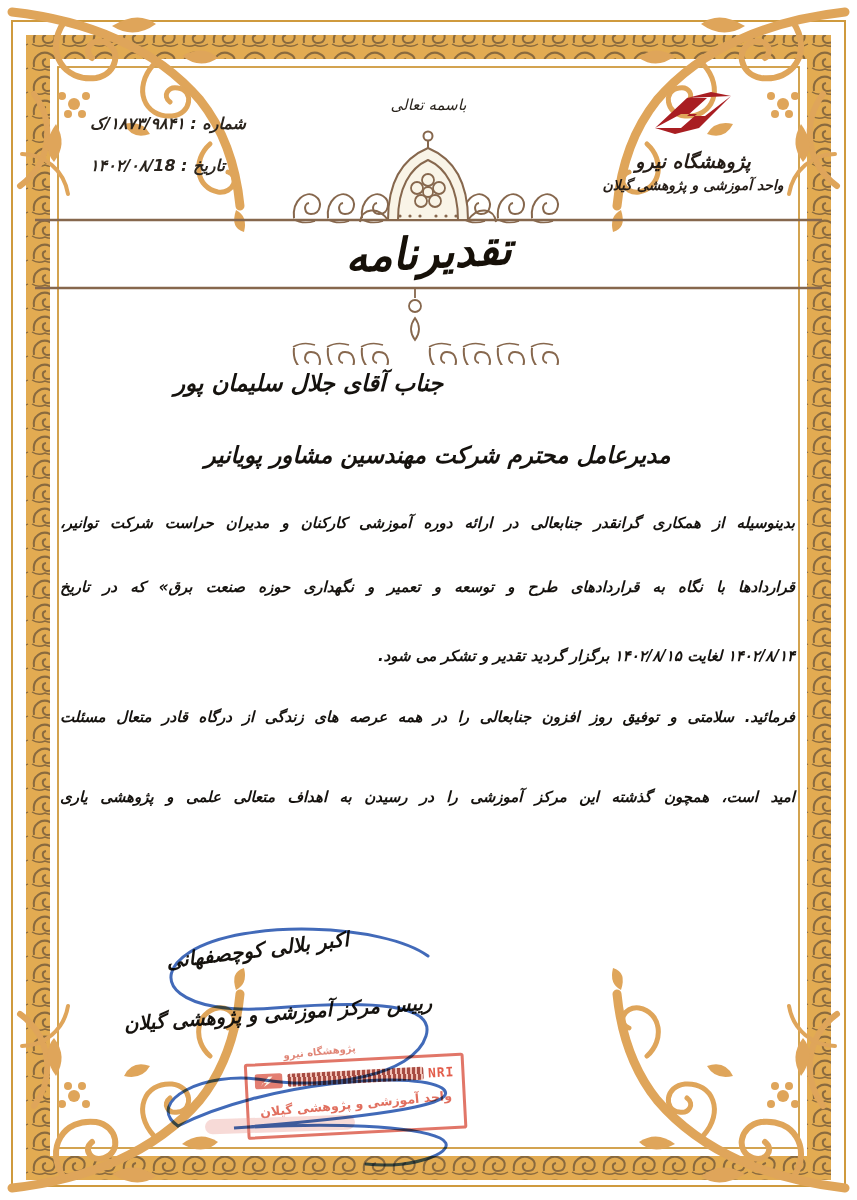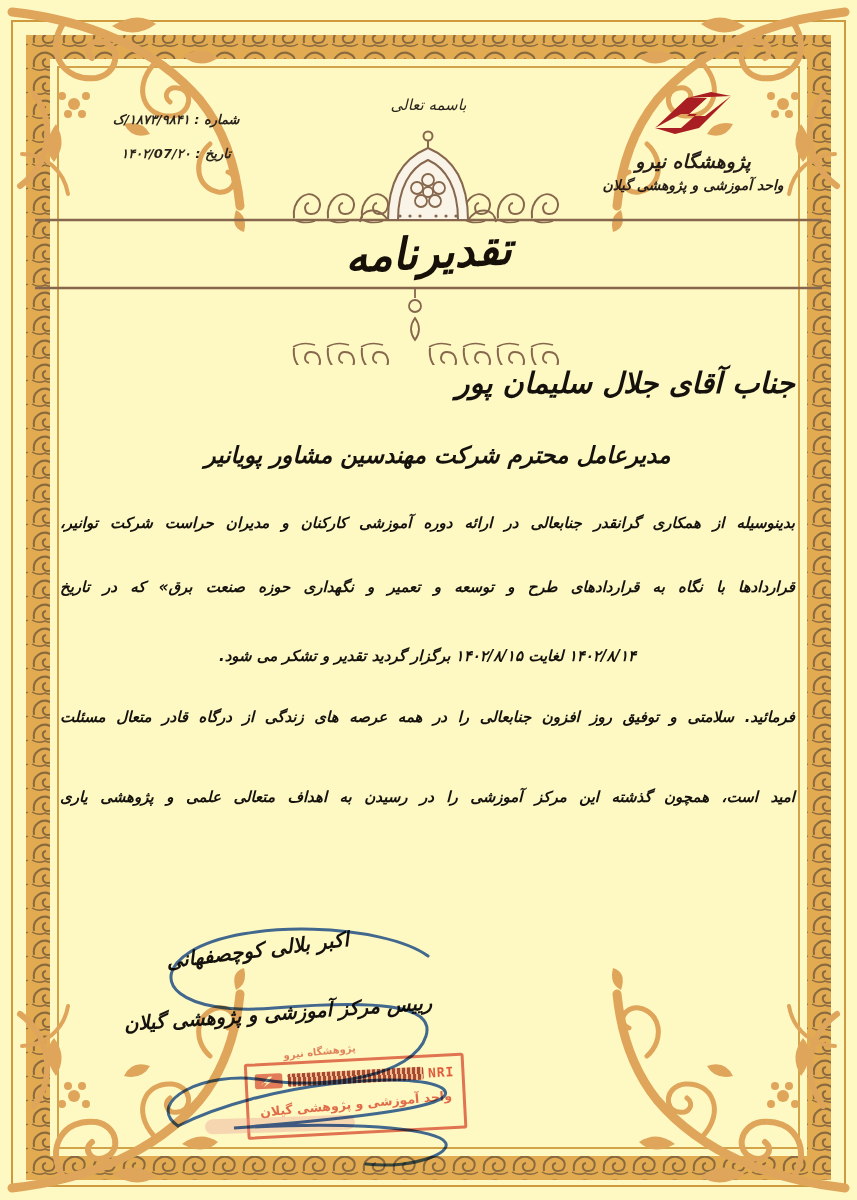--- a/index.html
+++ b/index.html
@@ -1,33 +1,33 @@
 <!DOCTYPE html>
 <html lang="fa"><head>
 <meta charset="utf-8">
 <style>
   html,body{margin:0;padding:0;background:#d8d2c4;}
   .page{
     position:relative; width:857px; height:1200px; margin:0 auto;
-    background:#fef9c3;
+    background:#ffffff;
     font-family:"DejaVu Sans", sans-serif;
     overflow:hidden;
   }
   svg{display:block;}
   .abs{position:absolute;}
 
   
   .bismillah{
     position:absolute; top:96px; left:0; right:0;
     text-align:center; font-size:15px; font-style:italic;
     color:#2a241d; direction:rtl;
   }
   .refblock{
     position:absolute; top:103px; left:90px; width:172px;
-    direction:rtl; text-align:center; font-size:13px;
+    direction:rtl; text-align:left; font-size:16px;
     font-weight:bold; font-style:italic; color:#2a241d; line-height:2.6;
   }
   .orgblock{
     position:absolute; top:88px; left:588px; width:210px;
     text-align:center; direction:rtl; color:#241c16;
   }
   .orgblock .logo{margin:0 auto 6px auto; width:104px;}
   .org-name{font-size:19px; font-weight:bold; font-style:italic;}
   .org-unit{font-size:14px; font-weight:bold; font-style:italic; margin-top:5px;}
 
@@ -38,24 +38,24 @@
     font-weight:bold; font-style:italic; color:#161008;
     transform:rotate(-3deg); direction:rtl;
   }
 
   
   .body-text{
     position:absolute; top:352px; left:60px; right:62px;
     direction:rtl; color:#15120e; font-style:italic; font-weight:bold;
   }
   .bl{font-size:15px; line-height:50px;}
-  .recipient-name{font-size:29px; height:72px; line-height:62px; text-align:right; padding-left:80px;}
+  .recipient-name{font-size:23px; height:72px; line-height:62px; text-align:left; padding-left:114px;}
   .recipient-role{font-size:23px; height:74px; line-height:62px; text-align:center; padding-left:20px;}
   .fill{text-align:justify; text-align-last:justify; height:64px;}
-  .p1-4{text-align:center; height:66px; line-height:60px; }
+  .p1-4{text-align:right; height:66px; line-height:60px; }
   .b-first{margin-top:16px;}
   .b-last{text-align:right; height:60px; line-height:72px;}
 
   
   .sig-name{
     position:absolute; left:150px; top:938px; width:215px;
     direction:rtl; text-align:center; font-size:20px;
     font-weight:bold; font-style:italic; color:#15120e;
     transform:rotate(-7deg);
   }
@@ -157,21 +157,21 @@
       <use href="#cflourish" transform="translate(853,4) scale(-1,1)"></use>
       <use href="#cflourish" transform="translate(4,1196) scale(1,-1)"></use>
       <use href="#cflourish" transform="translate(853,1196) scale(-1,-1)"></use>
     </g>
   </svg>
 
   <div class="bismillah">باسمه تعالی</div>
 
   <div class="refblock">
     <div>شماره : ۱۸۷۳/۹۸۴۱/ک</div>
-    <div>تاریخ : ۱۴۰۲/07/۲۰</div>
+    <div>تاریخ : ۱۴۰۲/۰۸/18</div>
   </div>
 
   <div class="orgblock">
     <svg class="logo" width="104" height="56" viewBox="0 0 104 56" aria-hidden="true">
       <path d="M14,40 L46,10 L66,10 L46,28 L64,28 L90,8 L58,40 L40,40 L56,26 L40,26 Z" fill="#a91e22"></path>
       <path d="M14,40 L34,46 L58,40 Z" fill="#a91e22"></path>
       <path d="M90,8 L70,4 L46,10 Z" fill="#a91e22"></path>
     </svg>
     <div class="org-name">پژوهشگاه نیرو</div>
     <div class="org-unit">واحد آموزشی و پژوهشی گیلان</div>

